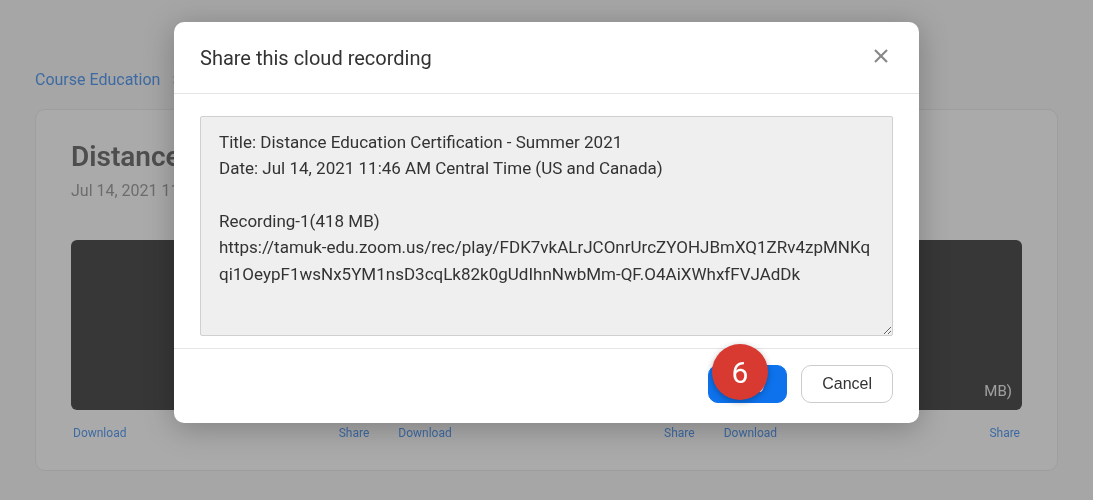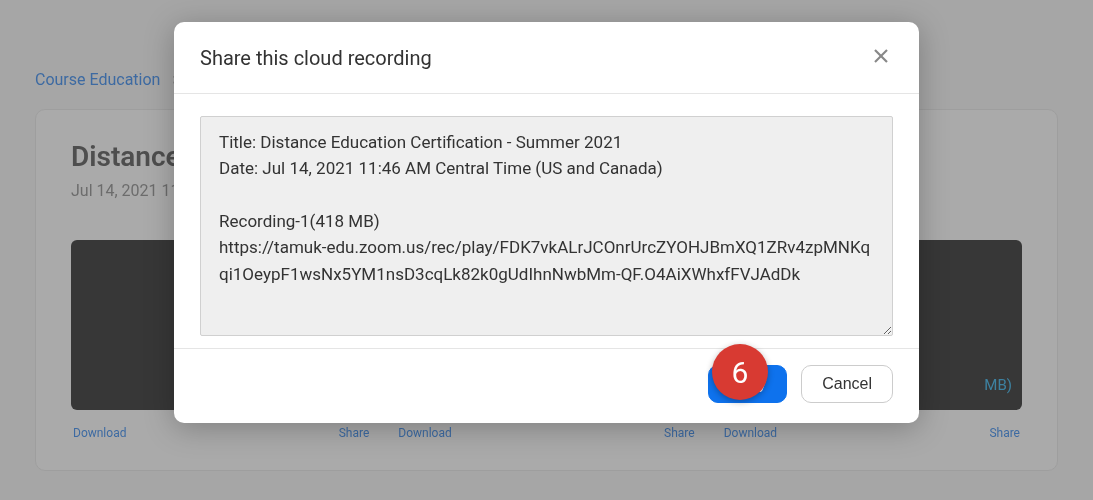--- a/index.html
+++ b/index.html
@@ -89,22 +89,22 @@
       width: 0;
       height: 0;
       border-left: 6px solid #0e72ed;
       border-top: 4px solid transparent;
       border-bottom: 4px solid transparent;
       margin-left: 2px;
     }
     .size-overlay {
       position: absolute;
       right: 10px;
-      bottom: 16px;
-      color: #0ea5e9;
+      bottom: 10px;
+      color: #e5e5e5;
       font-size: 15px;
     }
     .recording-actions {
       display: flex;
       justify-content: space-between;
       padding: 16px 2px 0 2px;
     }
     .action-link {
       color: #0e72ed;
       font-size: 12px;

